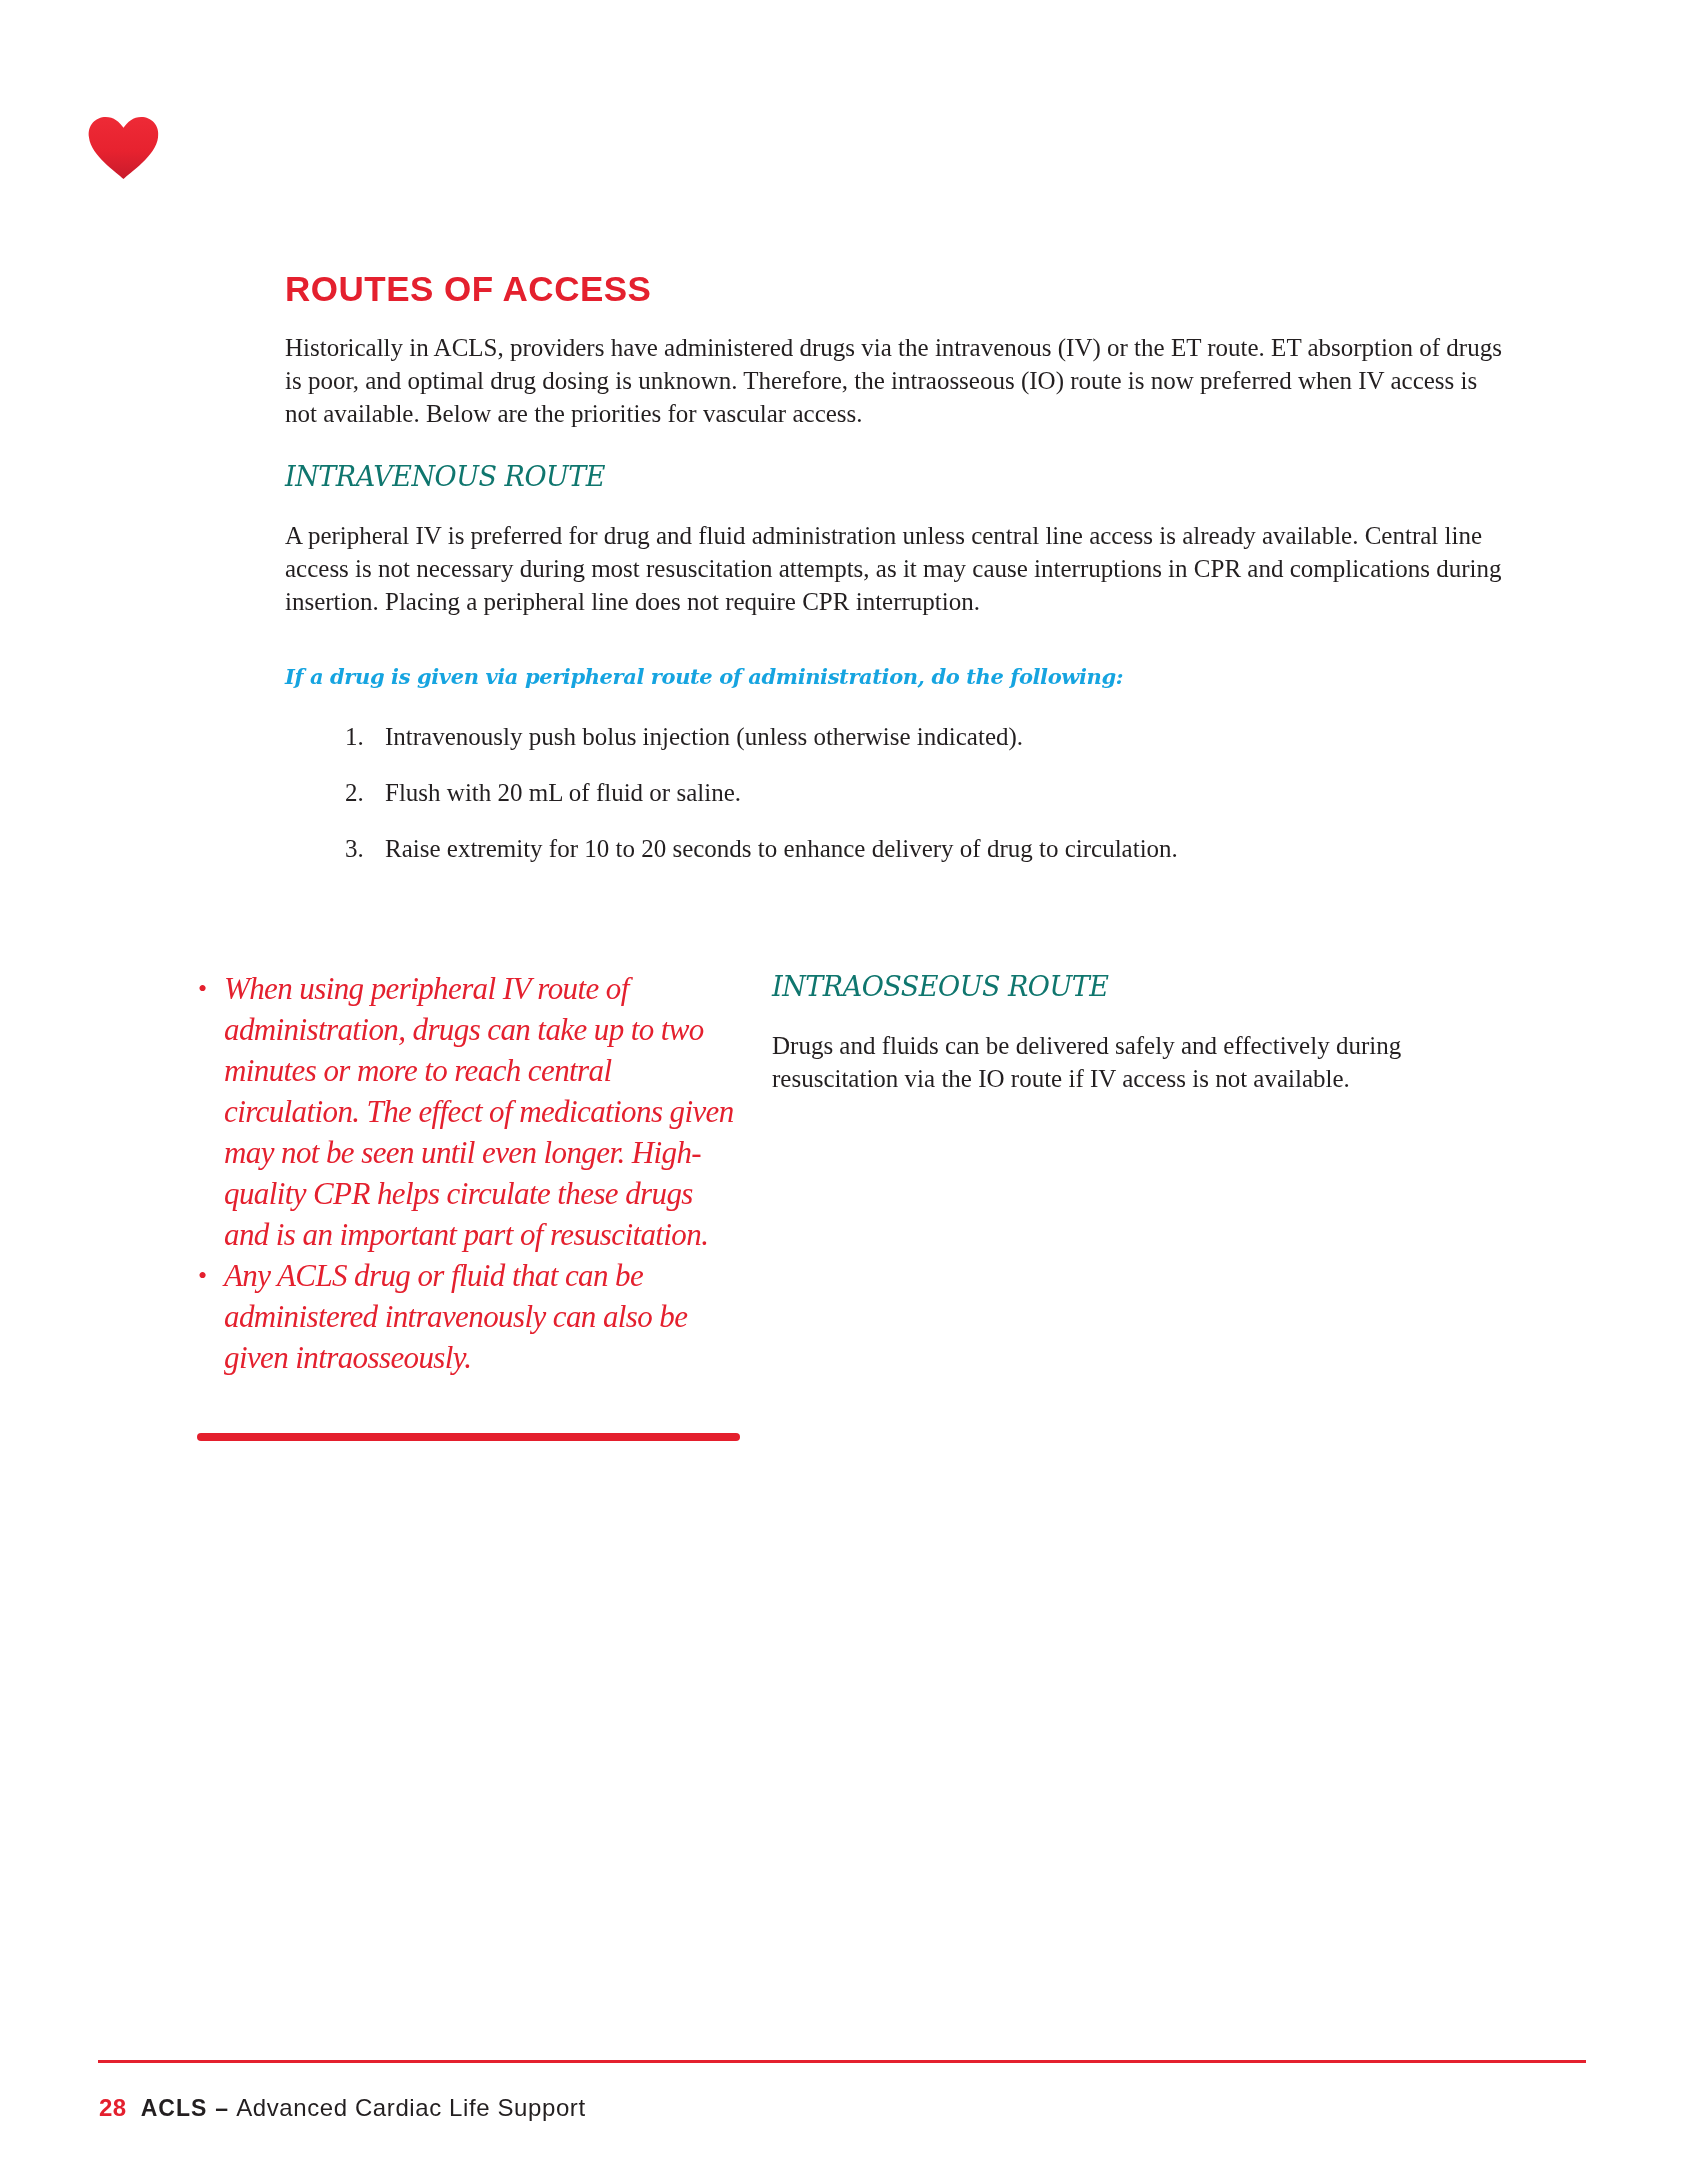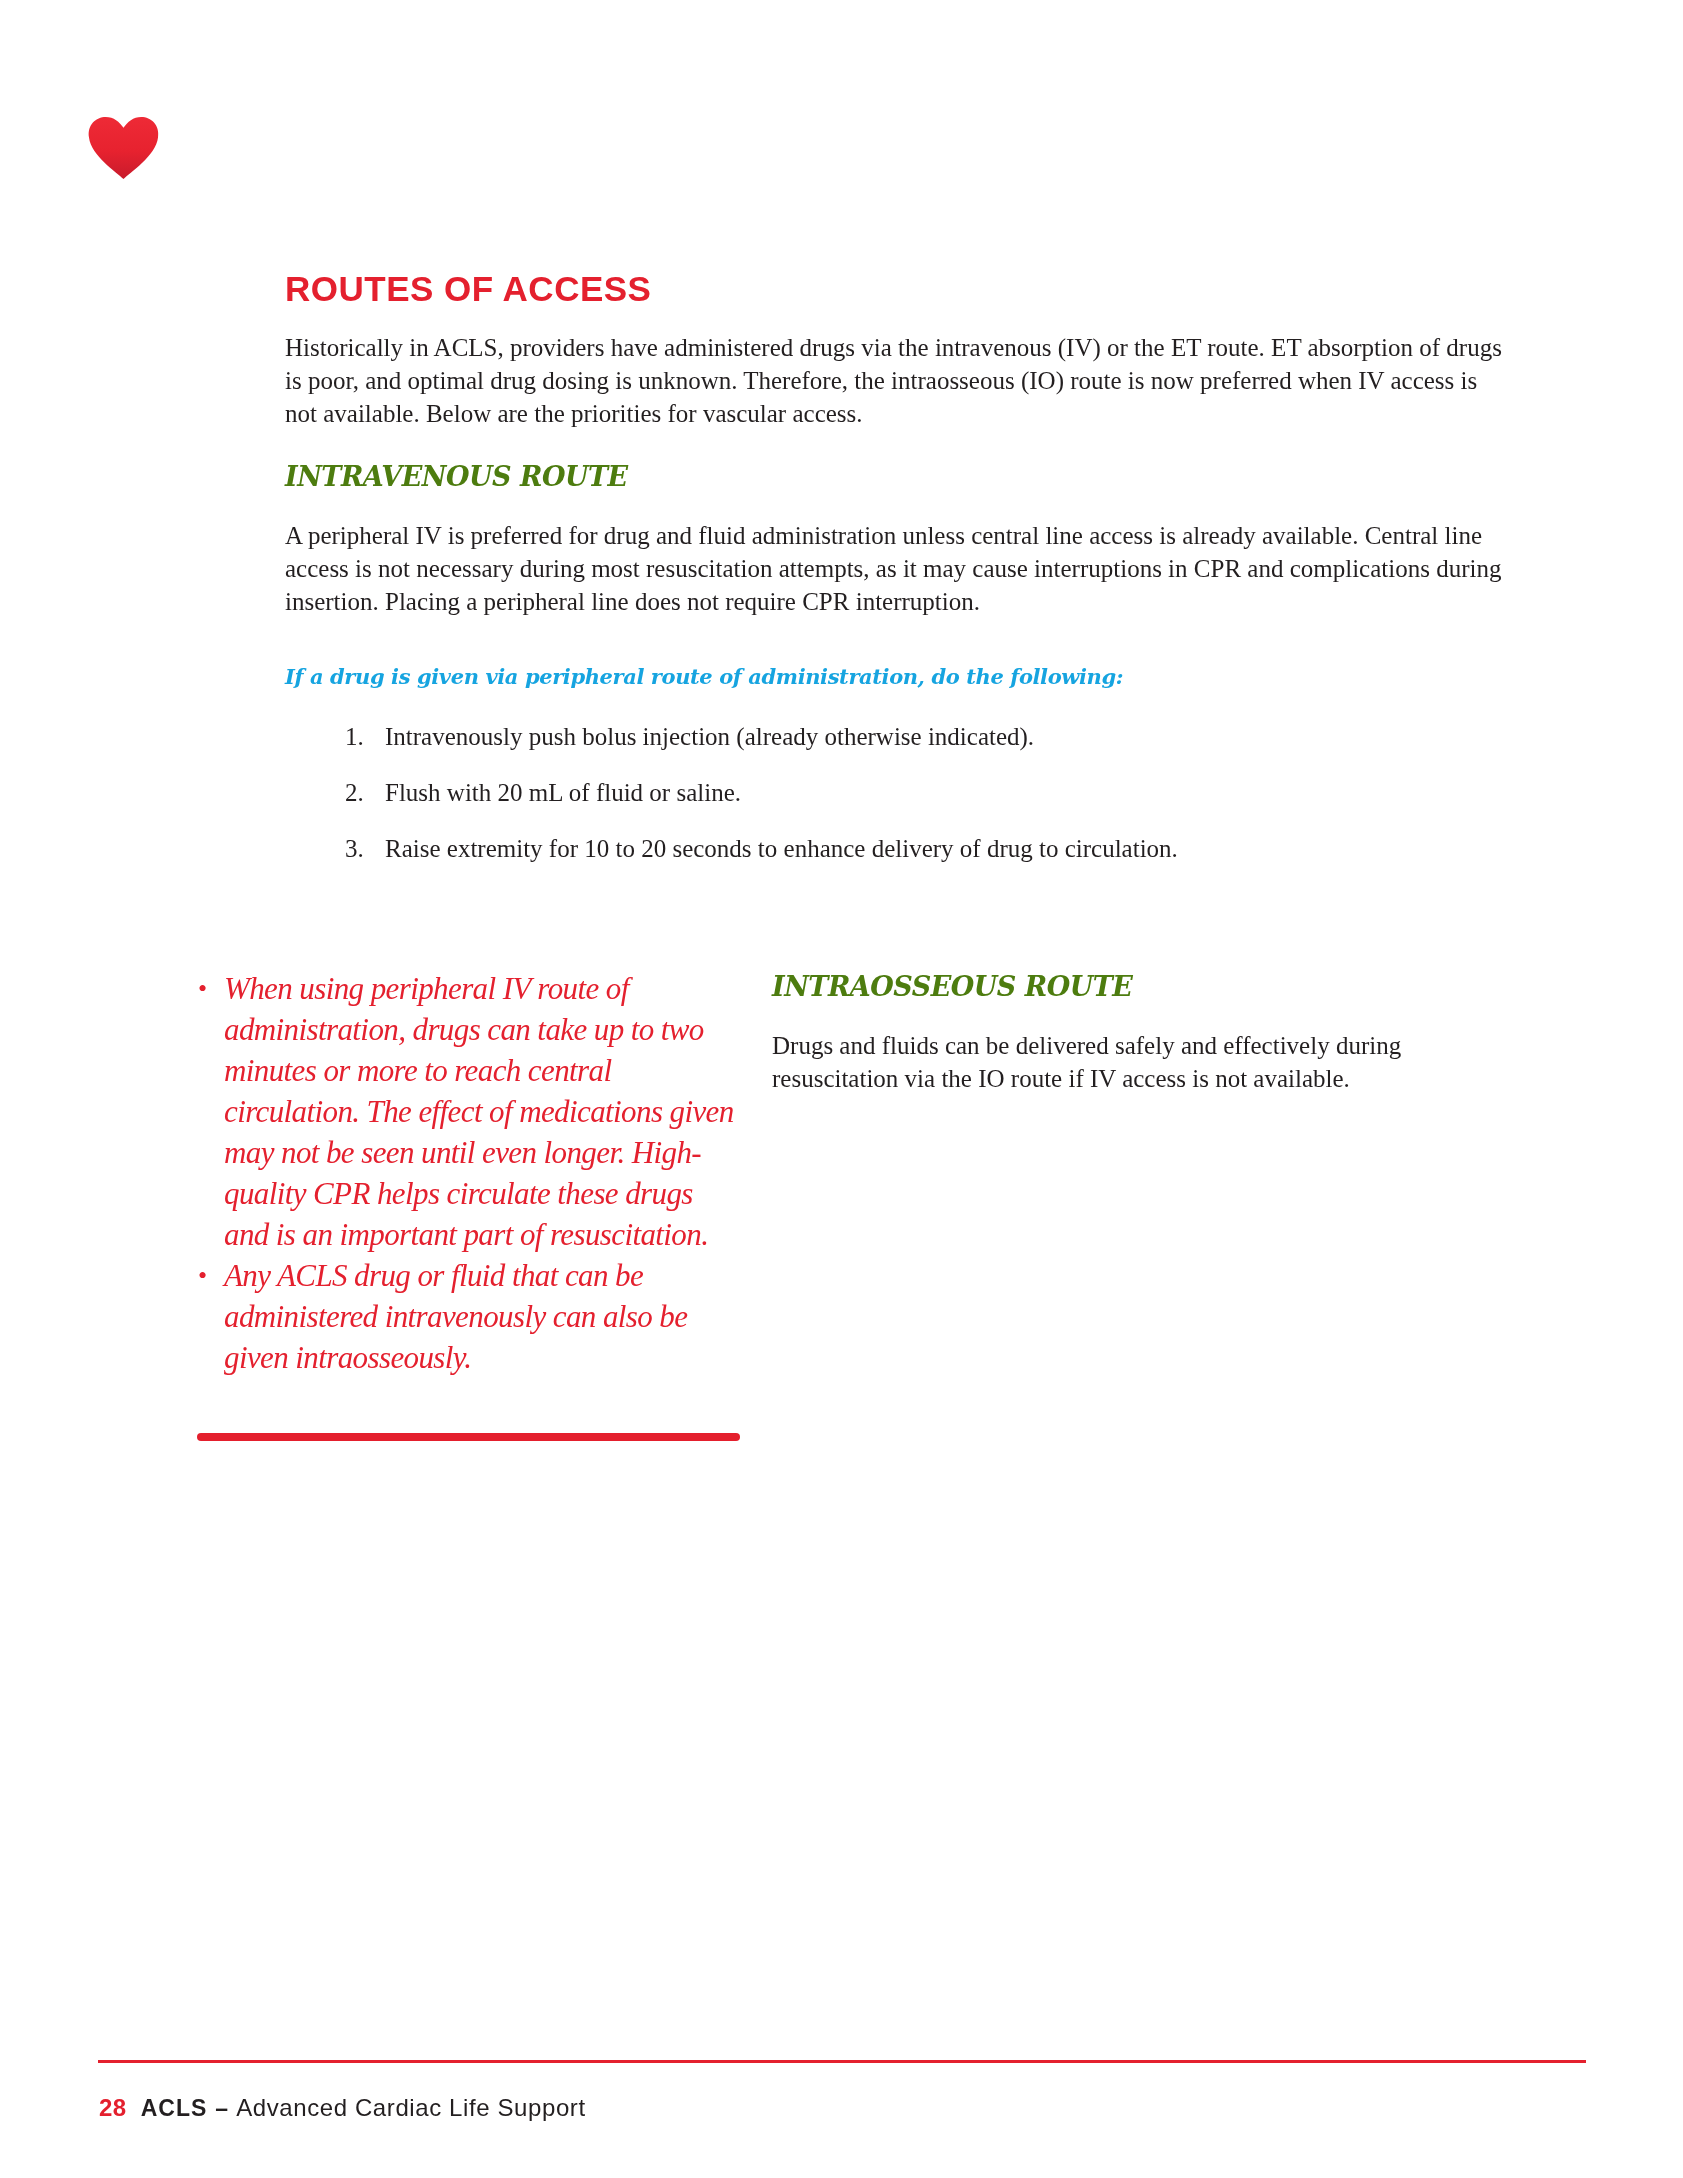--- a/index.html
+++ b/index.html
@@ -13,22 +13,22 @@
     font-family: "Liberation Sans", sans-serif; font-weight: bold;
     font-size: 35px; letter-spacing: 0.5px; color: #e4202e; line-height: 40px;
   }
   .body {
     font-family: "Liberation Serif", serif; font-size: 25px; line-height: 33px;
     color: #231f20; margin: 0;
   }
   .intro { position: absolute; left: 281px; top: 304px; width: 1218px; }
 
   .h2 {
-    font-family: "DejaVu Serif", serif; font-style: italic; font-weight: bold;
-    font-size: 27px; color: #4d7c0f; letter-spacing: -0.5px; margin: 0; line-height: 34px;
+    font-family: "DejaVu Serif", serif; font-style: italic; font-weight: normal;
+    font-size: 27px; color: #0f766e; letter-spacing: -0.5px; margin: 0; line-height: 34px;
   }
   .iv-heading { position: absolute; left: 281px; top: 433px; }
   .iv-para { position: absolute; left: 281px; top: 492px; width: 1218px; }
   .instruction {
     position: absolute; left: 281px; top: 635px;
     font-family: "DejaVu Serif", serif; font-style: italic; font-weight: bold;
     font-size: 21px; color: #16a4e0; letter-spacing: -0.4px; line-height: 30px;
   }
   .steps { position: absolute; left: 341px; top: 693px; width: 1139px; margin: 0; padding: 0; list-style: none; }
   .steps li { display: flex; height: 56px; font-family: "Liberation Serif", serif; font-size: 25px; line-height: 33px; color: #231f20; }
@@ -69,21 +69,21 @@
   <h1 class="h1">ROUTES OF ACCESS</h1>
   <p class="body intro">Historically in ACLS, providers have administered drugs via the intravenous (IV) or the ET route. ET absorption of drugs is poor, and optimal drug dosing is unknown. Therefore, the intraosseous (IO) route is now preferred when IV access is not available. Below are the priorities for vascular access.</p>
 
   <h2 class="h2 iv-heading">INTRAVENOUS ROUTE</h2>
   <p class="body iv-para">A peripheral IV is preferred for drug and fluid administration unless central line access is already available. Central line access is not necessary during most resuscitation attempts, as it may cause interruptions in CPR and complications during insertion. Placing a peripheral line does not require CPR interruption.</p>
   <div class="instruction">If a drug is given via peripheral route of administration, do the following:</div>
 
   <ol class="steps">
     <li>
       <span class="num">1.</span>
-      <span>Intravenously push bolus injection (already otherwise indicated).</span>
+      <span>Intravenously push bolus injection (unless otherwise indicated).</span>
     </li>
     <li>
       <span class="num">2.</span>
       <span>Flush with 20 mL of fluid or saline.</span>
     </li>
     <li>
       <span class="num">3.</span>
       <span>Raise extremity for 10 to 20 seconds to enhance delivery of drug to circulation.</span>
     </li>
   </ol>

